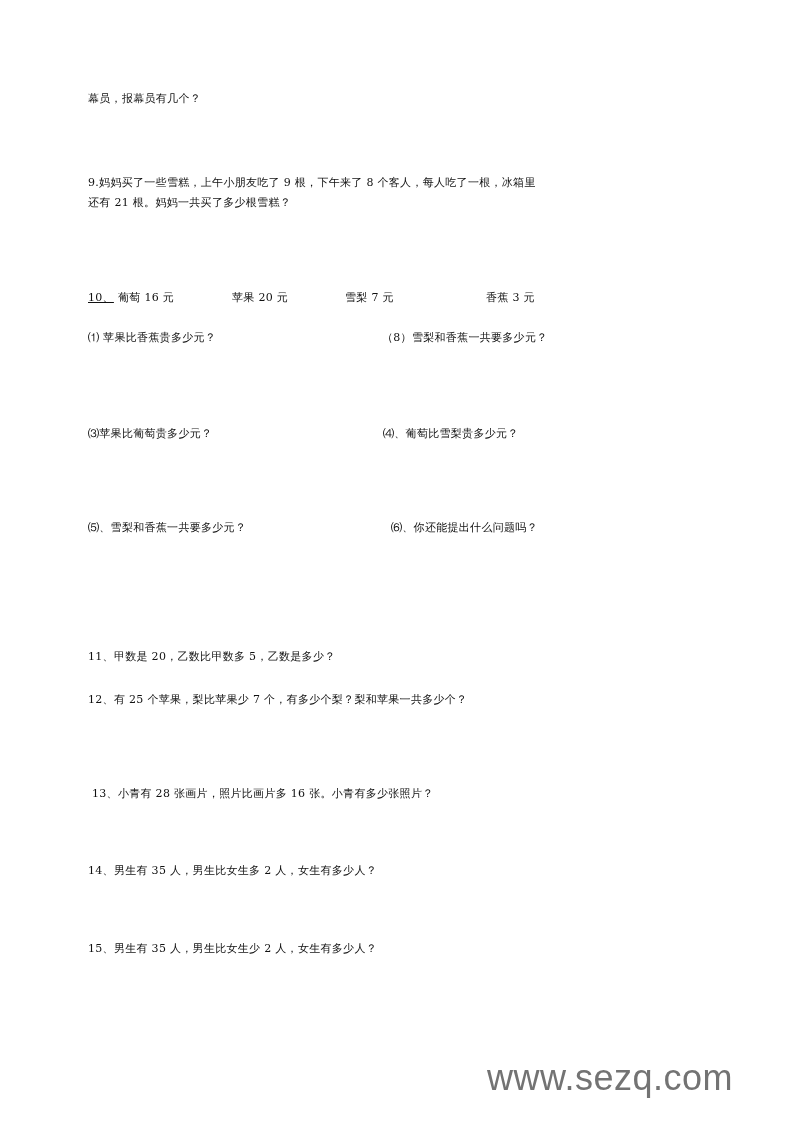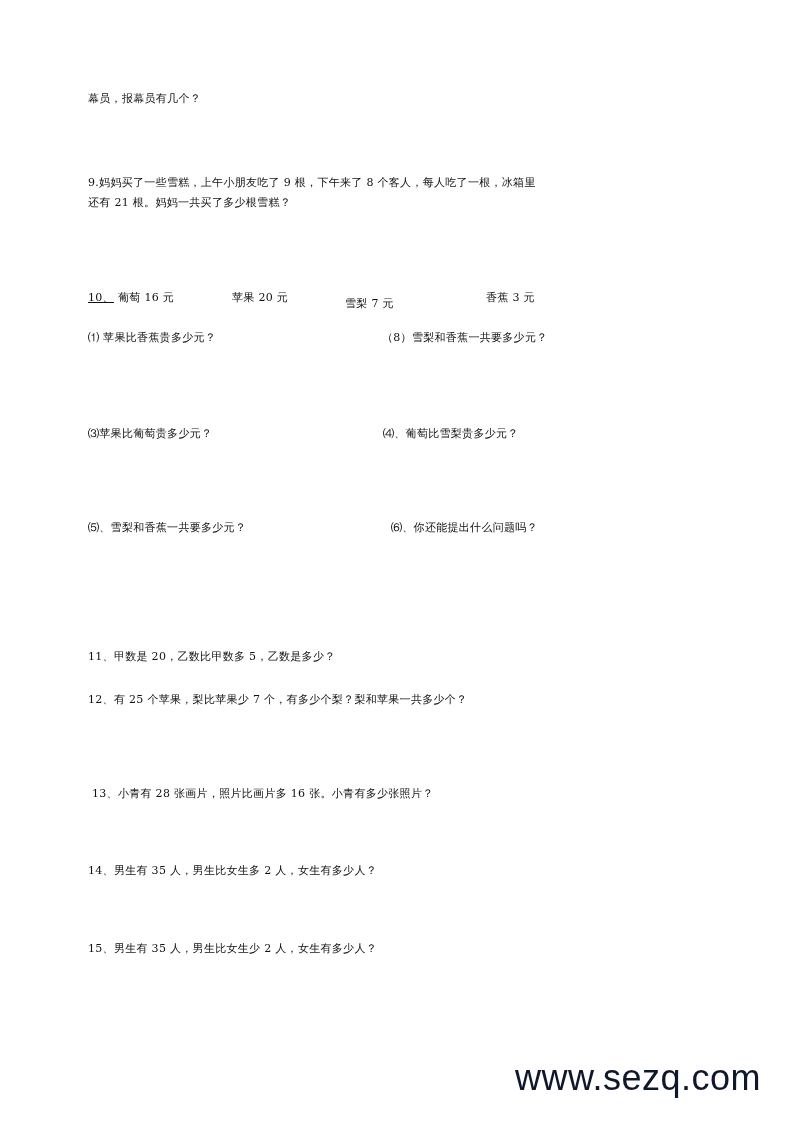--- a/index.html
+++ b/index.html
@@ -17,44 +17,44 @@
     }
     .line {
       position: absolute;
       font-size: 11px;
       line-height: 22px;
       white-space: nowrap;
       letter-spacing: 0.3px;
     }
     .watermark {
       position: absolute;
-      left: 515px;
+      left: 487px;
       top: 1058px;
       font-family: "Liberation Sans", "DejaVu Sans", sans-serif;
       font-size: 36px;
-      color: #0f172a;
+      color: #737373;
       letter-spacing: 0.5px;
       line-height: 40px;
     }
   </style>
 </head>
 <body>
 
 <div>
 
   <div class="line" style="left:88px; top:88px;">幕员，报幕员有几个？</div>
 
   <div class="line" style="left:88px; top:172px;">9.妈妈买了一些雪糕，上午小朋友吃了 9 根，下午来了 8 个客人，每人吃了一根，冰箱里</div>
   <div class="line" style="left:88px; top:192px;">还有 21 根。妈妈一共买了多少根雪糕？</div>
 
   <div>
     <span class="line" style="left:88px; top:287px;text-decoration:underline;">10、</span>
     <span class="line" style="left:118px; top:287px;">葡萄 16 元</span>
     <span class="line" style="left:232px; top:287px;">苹果 20 元</span>
-    <span class="line" style="left:345px; top:287px;margin-top:6px;">雪梨 7  元</span>
+    <span class="line" style="left:345px; top:287px;">雪梨 7  元</span>
     <span class="line" style="left:486px; top:287px;">香蕉 3 元</span>
   </div>
 
   <div class="line" style="left:88px; top:327px;">⑴  苹果比香蕉贵多少元？</div>
   <div class="line" style="left:382px; top:327px;">（8）雪梨和香蕉一共要多少元？</div>
 
   <div class="line" style="left:88px; top:423px;">⑶苹果比葡萄贵多少元？</div>
   <div class="line" style="left:383px; top:423px;">⑷、葡萄比雪梨贵多少元？</div>
 
   <div class="line" style="left:88px; top:517px;">⑸、雪梨和香蕉一共要多少元？</div>

